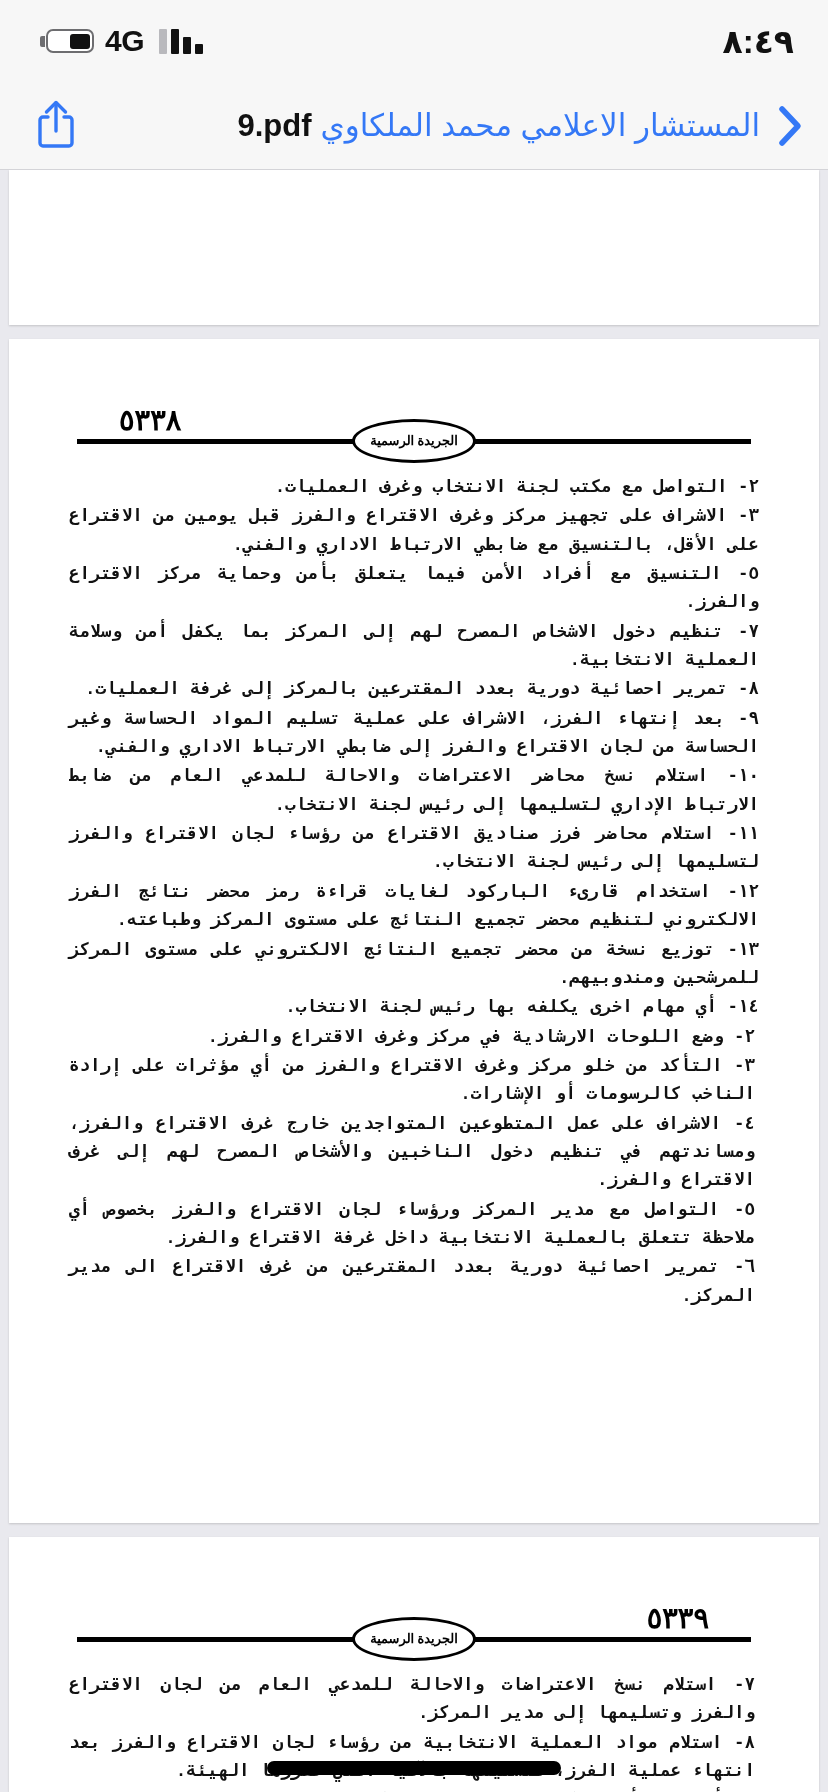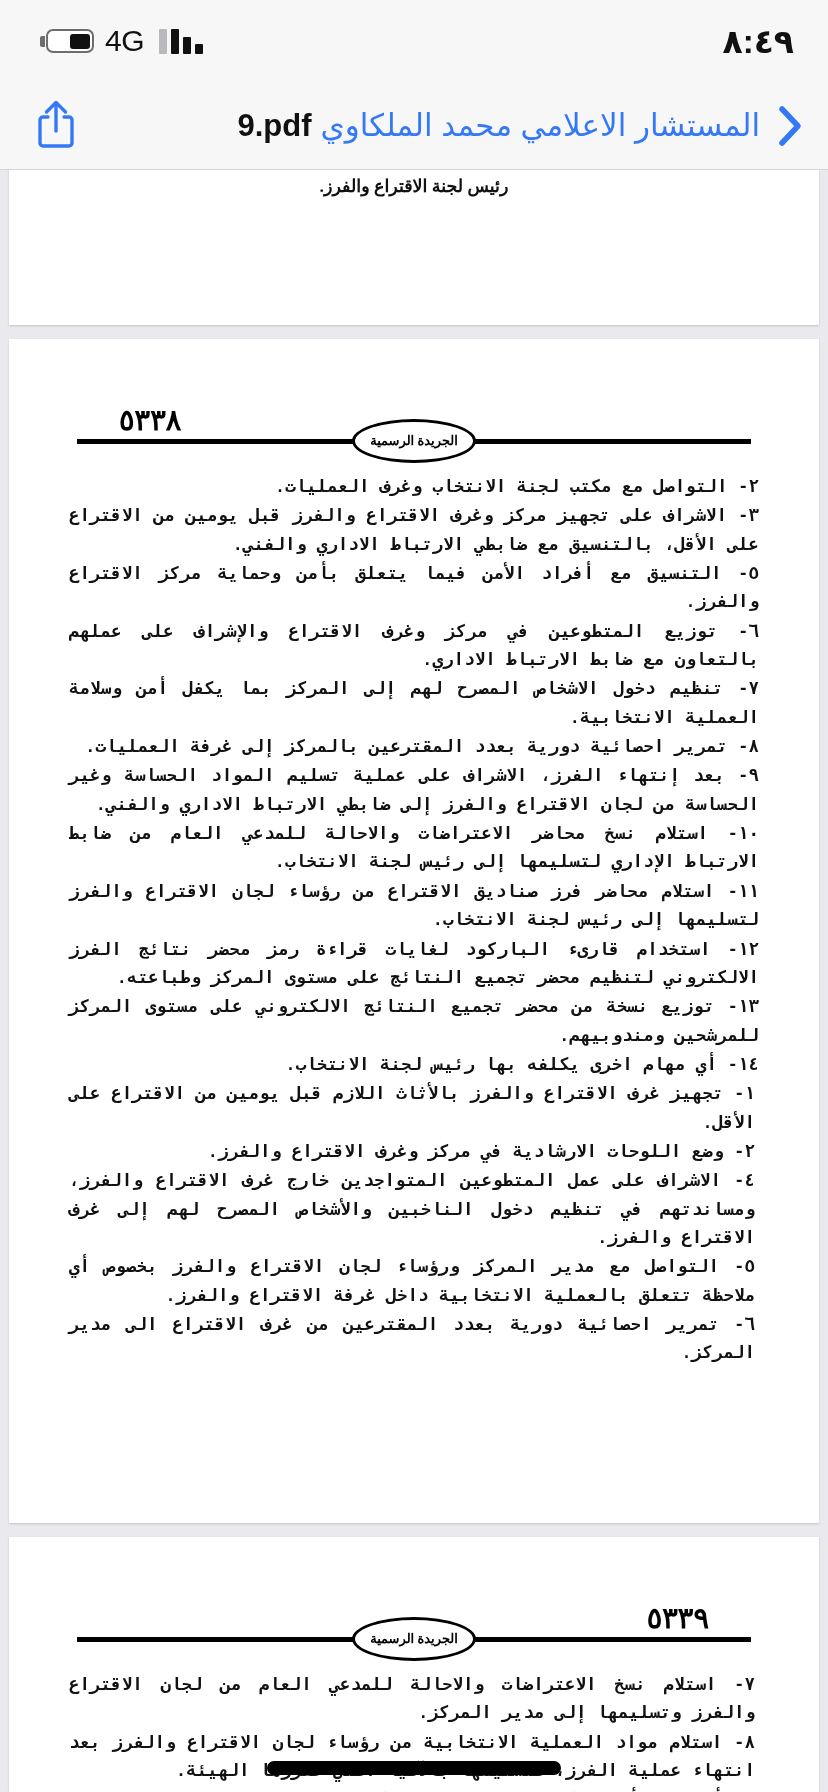--- a/index.html
+++ b/index.html
@@ -58,21 +58,21 @@
   }
   .battery-fill {
     position: absolute;
     top: 2.5px; right: 2.5px; bottom: 2.5px;
     width: 20px;
     background: #111;
     border-radius: 3px;
   }
   .net-label {
     font-size: 30px;
-    font-weight: 400;
+    font-weight: 700;
     color: #111;
     letter-spacing: -0.5px;
     line-height: 1;
   }
   .signal {
     display: flex;
     align-items: flex-end;
     gap: 4px;
     height: 26px;
     margin-left: 4px;
@@ -331,55 +331,53 @@
           <path d="M12.5 14 L22 4.5 L31.5 14" stroke="#3478F6" stroke-width="3.4" stroke-linecap="round" stroke-linejoin="round"></path>
         </svg>
       </span>
     </div>
   </div>
 
   <div class="pdf-area">
 
     <div class="pdf-page page-top">
       <div class="top-clip">
-        <div class="line2">رئيس لجنة الاقتراع والفرز.</div>
       </div>
     </div>
 
     <div class="page-gap"></div>
 
     <div class="pdf-page page-mid">
       <div class="page-inner">
         <div style="height:62px"></div>
         <div class="masthead">
           <div class="rule"></div>
           <div class="oval">
             <span>الجريدة الرسمية</span>
           </div>
           <div class="pno left">٥٣٣٨</div>
         </div>
 
         <div class="doc-body">
           <p>٢- التواصل مع مكتب لجنة الانتخاب وغرف العمليات.</p>
           <p>٣- الاشراف على تجهيز مركز وغرف الاقتراع والفرز قبل يومين من الاقتراع على الأقل، بالتنسيق مع ضابطي الارتباط الاداري والفني.</p>
           <p>٥- التنسيق مع أفراد الأمن فيما يتعلق بأمن وحماية مركز الاقتراع والفرز.</p>
-          <p>٦- توزيع المتطوعين في مركز وغرف الاقتراع والإشراف على عملهم بالتعاون مع ضابط الارتباط الاداري.</p>
           <p>٧- تنظيم دخول الاشخاص المصرح لهم إلى المركز بما يكفل أمن وسلامة العملية الانتخابية.</p>
           <p>٨- تمرير احصائية دورية بعدد المقترعين بالمركز إلى غرفة العمليات.</p>
           <p>٩- بعد إنتهاء الفرز، الاشراف على عملية تسليم المواد الحساسة وغير الحساسة من لجان الاقتراع والفرز إلى ضابطي الارتباط الاداري والفني.</p>
           <p>١٠- استلام نسخ محاضر الاعتراضات والاحالة للمدعي العام من ضابط الارتباط الإداري لتسليمها إلى رئيس لجنة الانتخاب.</p>
           <p>١١- استلام محاضر فرز صناديق الاقتراع من رؤساء لجان الاقتراع والفرز لتسليمها إلى رئيس لجنة الانتخاب.</p>
           <p>١٢- استخدام قارىء الباركود لغايات قراءة رمز محضر نتائج الفرز الالكتروني لتنظيم محضر تجميع النتائج على مستوى المركز وطباعته.</p>
           <p>١٣- توزيع نسخة من محضر تجميع النتائج  الالكتروني على مستوى المركز للمرشحين ومندوبيهم.</p>
           <p>١٤- أي مهام اخرى يكلفه بها رئيس لجنة الانتخاب.</p>
 
 
           <div class="indent-list">
-            <p>١-  تجهيز غرف الاقتراع والفرز بالأثاث اللازم قبل يومين من الاقتراع على الأقل.</p>
             <p>٢-  وضع اللوحات الارشادية في مركز وغرف الاقتراع والفرز.</p>
+            <p>٣-  التأكد من خلو مركز وغرف الاقتراع والفرز من أي مؤثرات على إرادة الناخب كالرسومات أو الإشارات.</p>
             <p>٤-  الاشراف على عمل المتطوعين المتواجدين خارج غرف الاقتراع والفرز، ومساندتهم في تنظيم دخول الناخبين والأشخاص المصرح لهم إلى غرف الاقتراع والفرز.</p>
             <p>٥-  التواصل مع مدير المركز ورؤساء لجان الاقتراع والفرز بخصوص أي ملاحظة تتعلق بالعملية الانتخابية داخل غرفة الاقتراع والفرز.</p>
             <p>٦-  تمرير احصائية دورية بعدد المقترعين من غرف الاقتراع الى مدير المركز.</p>
           </div>
         </div>
       </div>
     </div>
 
     <div class="page-gap"></div>
 

